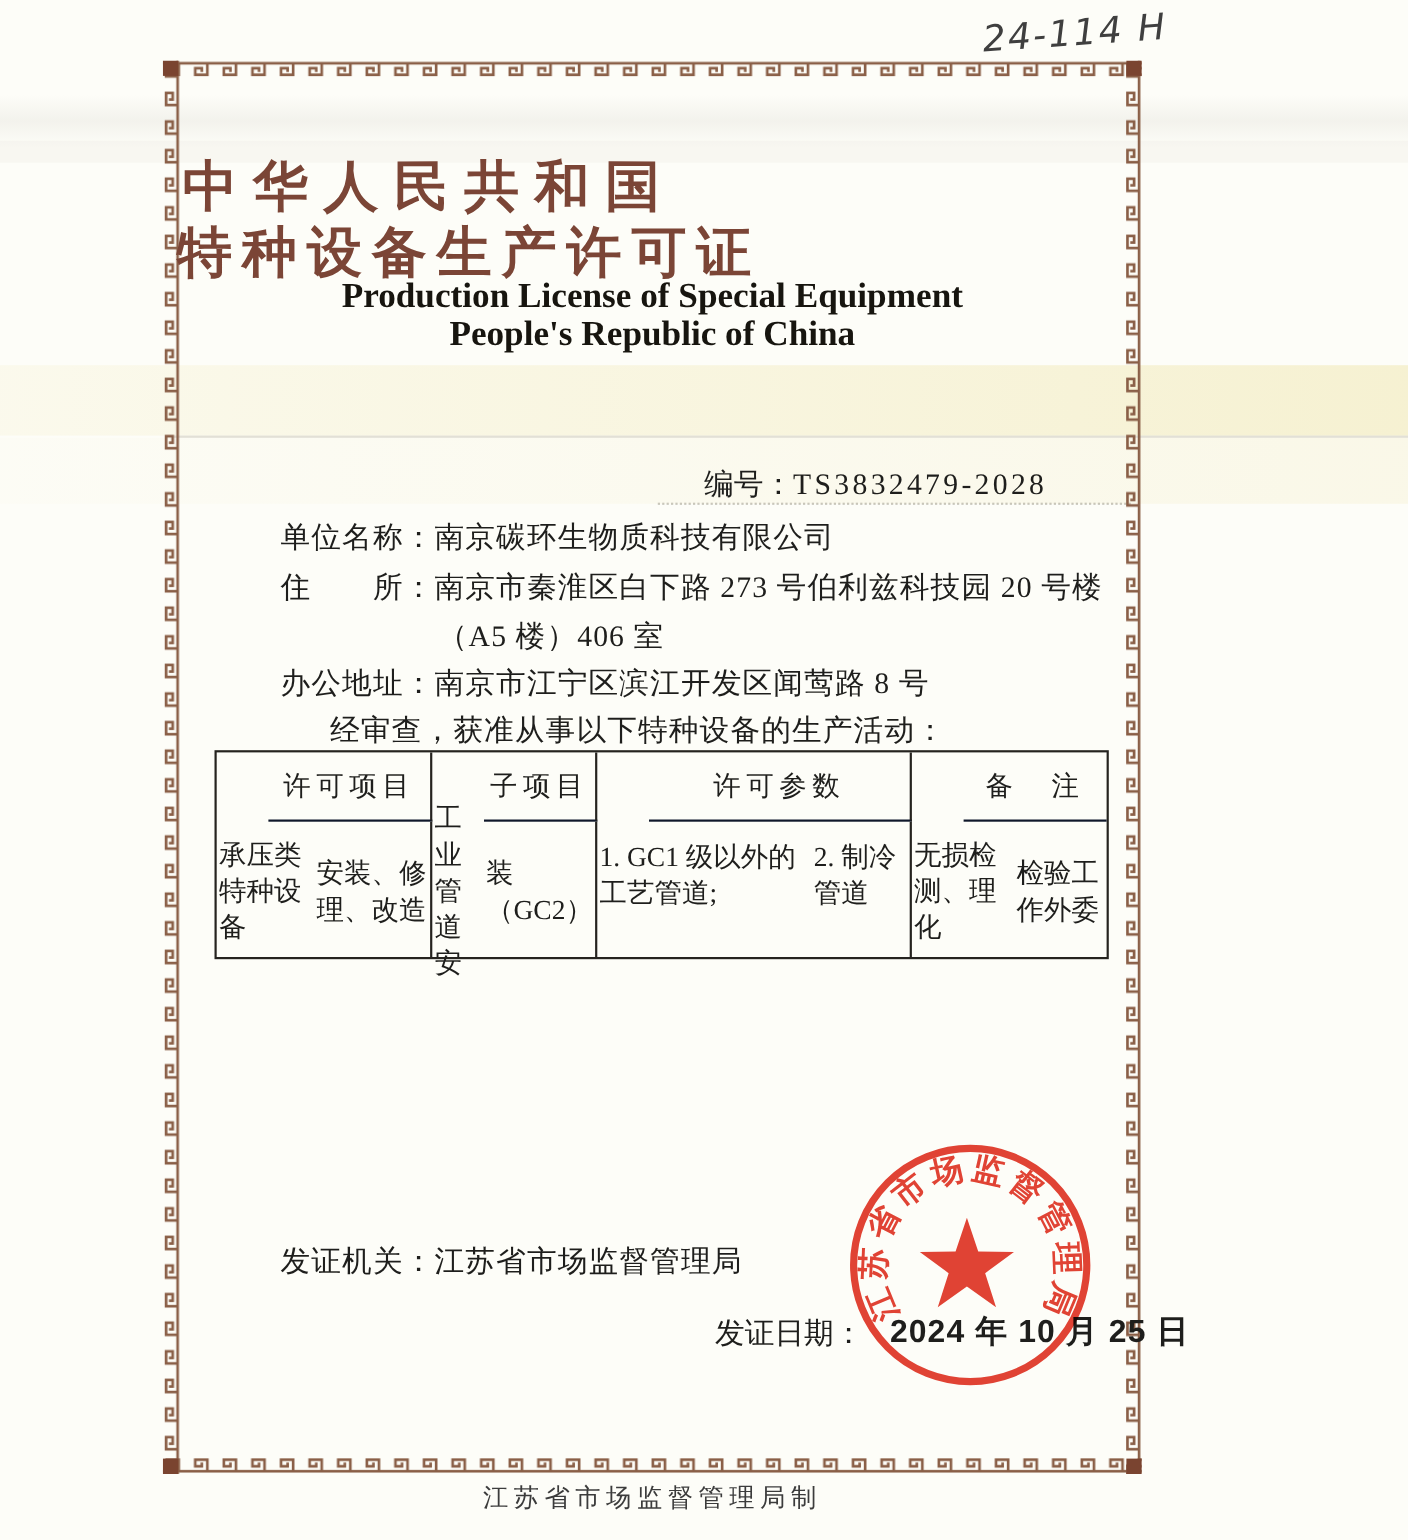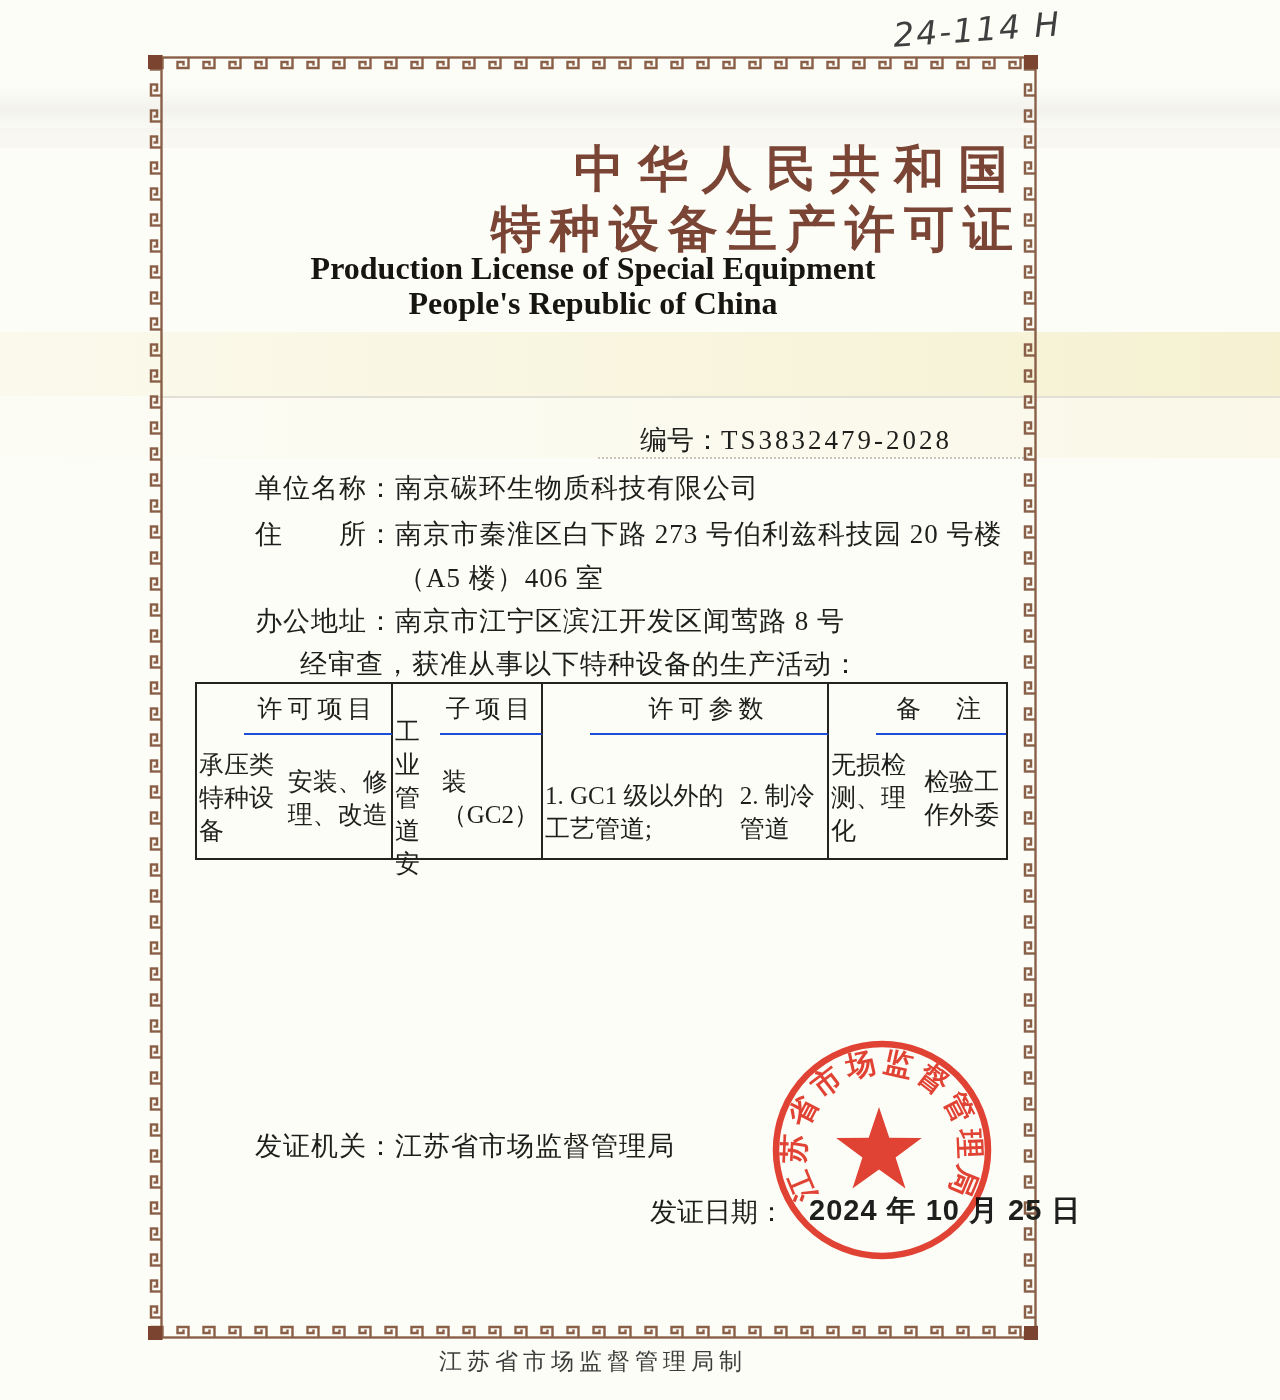--- a/index.html
+++ b/index.html
@@ -21,21 +21,21 @@
   .underline-artifact{left:598px; top:457px; width:430px; height:0;
     border-top:2px dotted rgba(140,135,120,.45);}
 
   svg.frame{position:absolute; left:148px; top:55px;}
 
   .handnote{
     left:893px; top:10px; font-size:33px; font-style:italic; letter-spacing:2px;
     transform:rotate(-4deg); color:#3f3f3f; font-family:"DejaVu Sans",sans-serif;
   }
 
-  .t-cn{left:132px; width:890px; text-align:right; font-weight:bold; color:#7b4536;}
+  .t-cn{left:152px; width:890px; text-align:left; font-weight:bold; color:#7b4536;}
   .t-cn1{top:136px; font-size:50px; letter-spacing:14px; text-indent:14px;}
   .t-cn2{top:196px; font-size:50px; letter-spacing:9px; text-indent:9px;}
   .t-en{left:148px; width:890px; text-align:center; font-weight:bold; font-size:32px; color:#17150f;}
   .t-en1{top:250px;}
   .t-en2{top:285px;}
 
   .license-row{left:640px; top:422px; font-size:27px;}
   .license-num{letter-spacing:3px;}
 
   .field{font-size:27px; letter-spacing:1px; white-space:nowrap;}
@@ -47,28 +47,28 @@
 
   .lic-table{
     position:absolute; left:195px; top:682px; width:809px;
     border:2px solid #25231f; display:grid;
     grid-template-columns:196px 150px 286px 177px;
     background:transparent;
   }
   .lic-table .cell{border-right:2px solid #25231f; box-sizing:border-box;}
   .lic-table .cell:nth-child(4n){border-right:none;}
   .lic-table .th{
-    height:51px; display:flex; align-items:center; justify-content:center;
-    font-size:25px; letter-spacing:5px; border-bottom:2px solid #1d4ed8;margin-left:47px;
+    height:63px; display:flex; align-items:center; justify-content:center;
+    font-size:25px; letter-spacing:5px; border-bottom:2px solid #0f172a;margin-left:47px;
   }
   .lic-table .td{
     height:123px; display:flex; justify-content:space-between;
     align-items:center; padding:15px 2px 13px; font-size:25px;
   }
-  .lic-table .td.left{align-items:flex-end; }
+  .lic-table .td.left{align-items:flex-start; }
 
   .f-authority{left:255px; top:1128px;}
   .date-row{font-size:27px; white-space:nowrap;}
   .f-valid{left:255px; top:1186px;}
   .f-issue{left:650px; top:1192px;}
   .date-num{
     font-family:"Liberation Sans","DejaVu Sans",sans-serif; font-weight:bold;
     font-size:29px; letter-spacing:1px; position:relative; top:-1px;
   }
   .f-issue .date-num{margin-left:24px;}

